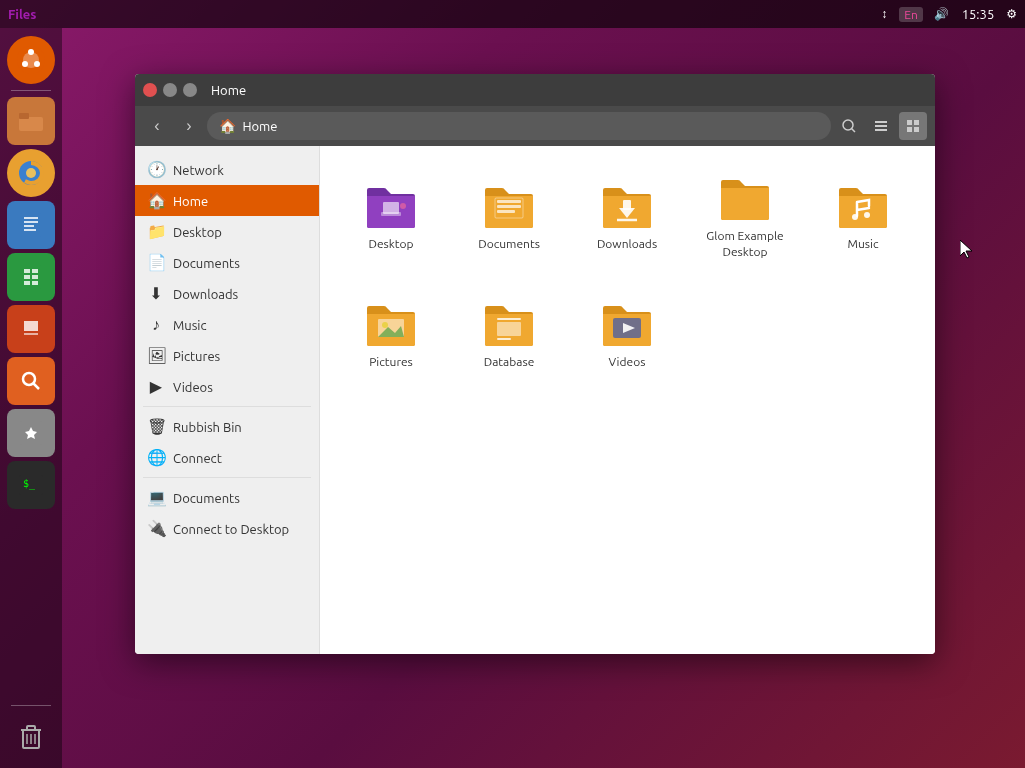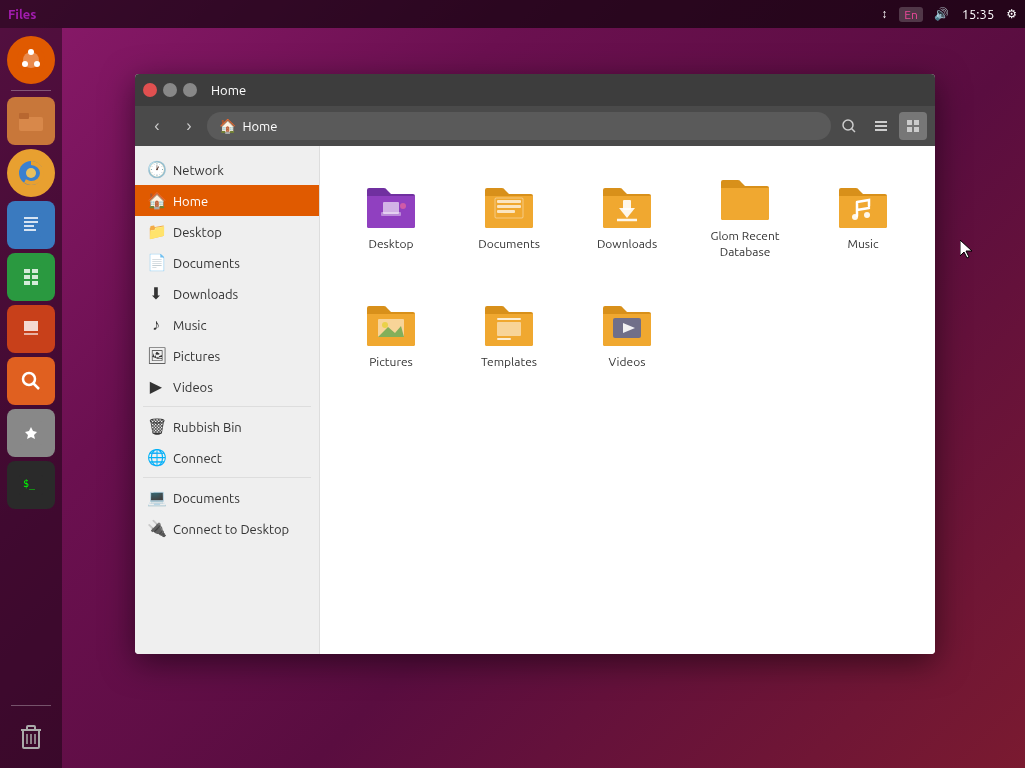--- a/index.html
+++ b/index.html
@@ -549,21 +549,21 @@
         <span class="file-name">Downloads</span>
       </div>
 
       <div class="file-item">
         <div class="file-icon">
           <svg width="56" height="48" viewBox="0 0 56 48">
             <path d="M4 14 L4 44 Q4 46 6 46 L50 46 Q52 46 52 44 L52 14 Q52 12 50 12 L28 12 L24 8 Q23 6 21 6 L6 6 Q4 6 4 8 Z" fill="#d8901a"></path>
             <path d="M4 14 L52 14 L52 44 Q52 46 50 46 L6 46 Q4 46 4 44 Z" fill="#f0a830"></path>
           </svg>
         </div>
-        <span class="file-name">Glom Recent Database</span>
+        <span class="file-name">Glom Example Desktop</span>
       </div>
 
       <div class="file-item">
         <div class="file-icon">
           <svg width="56" height="48" viewBox="0 0 56 48">
             <path d="M4 14 L4 44 Q4 46 6 46 L50 46 Q52 46 52 44 L52 14 Q52 12 50 12 L28 12 L24 8 Q23 6 21 6 L6 6 Q4 6 4 8 Z" fill="#d8901a"></path>
             <path d="M4 14 L52 14 L52 44 Q52 46 50 46 L6 46 Q4 46 4 44 Z" fill="#f0a830"></path>
             <path d="M22 20 L22 34 M22 20 L34 18 L34 24 M22 28 L34 26" fill="none" stroke="white" stroke-width="2.5" stroke-linecap="round"></path>
             <circle cx="20" cy="35" r="3" fill="white" opacity="0.9"></circle>
             <circle cx="32" cy="33" r="3" fill="white" opacity="0.9"></circle>
@@ -589,21 +589,21 @@
       <div class="file-item">
         <div class="file-icon">
           <svg width="56" height="48" viewBox="0 0 56 48">
             <path d="M4 14 L4 44 Q4 46 6 46 L50 46 Q52 46 52 44 L52 14 Q52 12 50 12 L28 12 L24 8 Q23 6 21 6 L6 6 Q4 6 4 8 Z" fill="#d8901a"></path>
             <path d="M4 14 L52 14 L52 44 Q52 46 50 46 L6 46 Q4 46 4 44 Z" fill="#f0a830"></path>
             <rect x="16" y="18" width="24" height="2" rx="1" fill="white" opacity="0.8"></rect>
             <rect x="16" y="22" width="24" height="14" rx="1" fill="white" opacity="0.5"></rect>
             <rect x="16" y="38" width="14" height="2" rx="1" fill="white" opacity="0.8"></rect>
           </svg>
         </div>
-        <span class="file-name">Templates</span>
+        <span class="file-name">Database</span>
       </div>
 
       <div class="file-item">
         <div class="file-icon">
           <svg width="56" height="48" viewBox="0 0 56 48">
             <path d="M4 14 L4 44 Q4 46 6 46 L50 46 Q52 46 52 44 L52 14 Q52 12 50 12 L28 12 L24 8 Q23 6 21 6 L6 6 Q4 6 4 8 Z" fill="#d8901a"></path>
             <path d="M4 14 L52 14 L52 44 Q52 46 50 46 L6 46 Q4 46 4 44 Z" fill="#f0a830"></path>
             <rect x="14" y="18" width="28" height="20" rx="2" fill="#5060a0" opacity="0.8"></rect>
             <polygon points="24,23 24,33 36,28" fill="white" opacity="0.9"></polygon>
           </svg>

